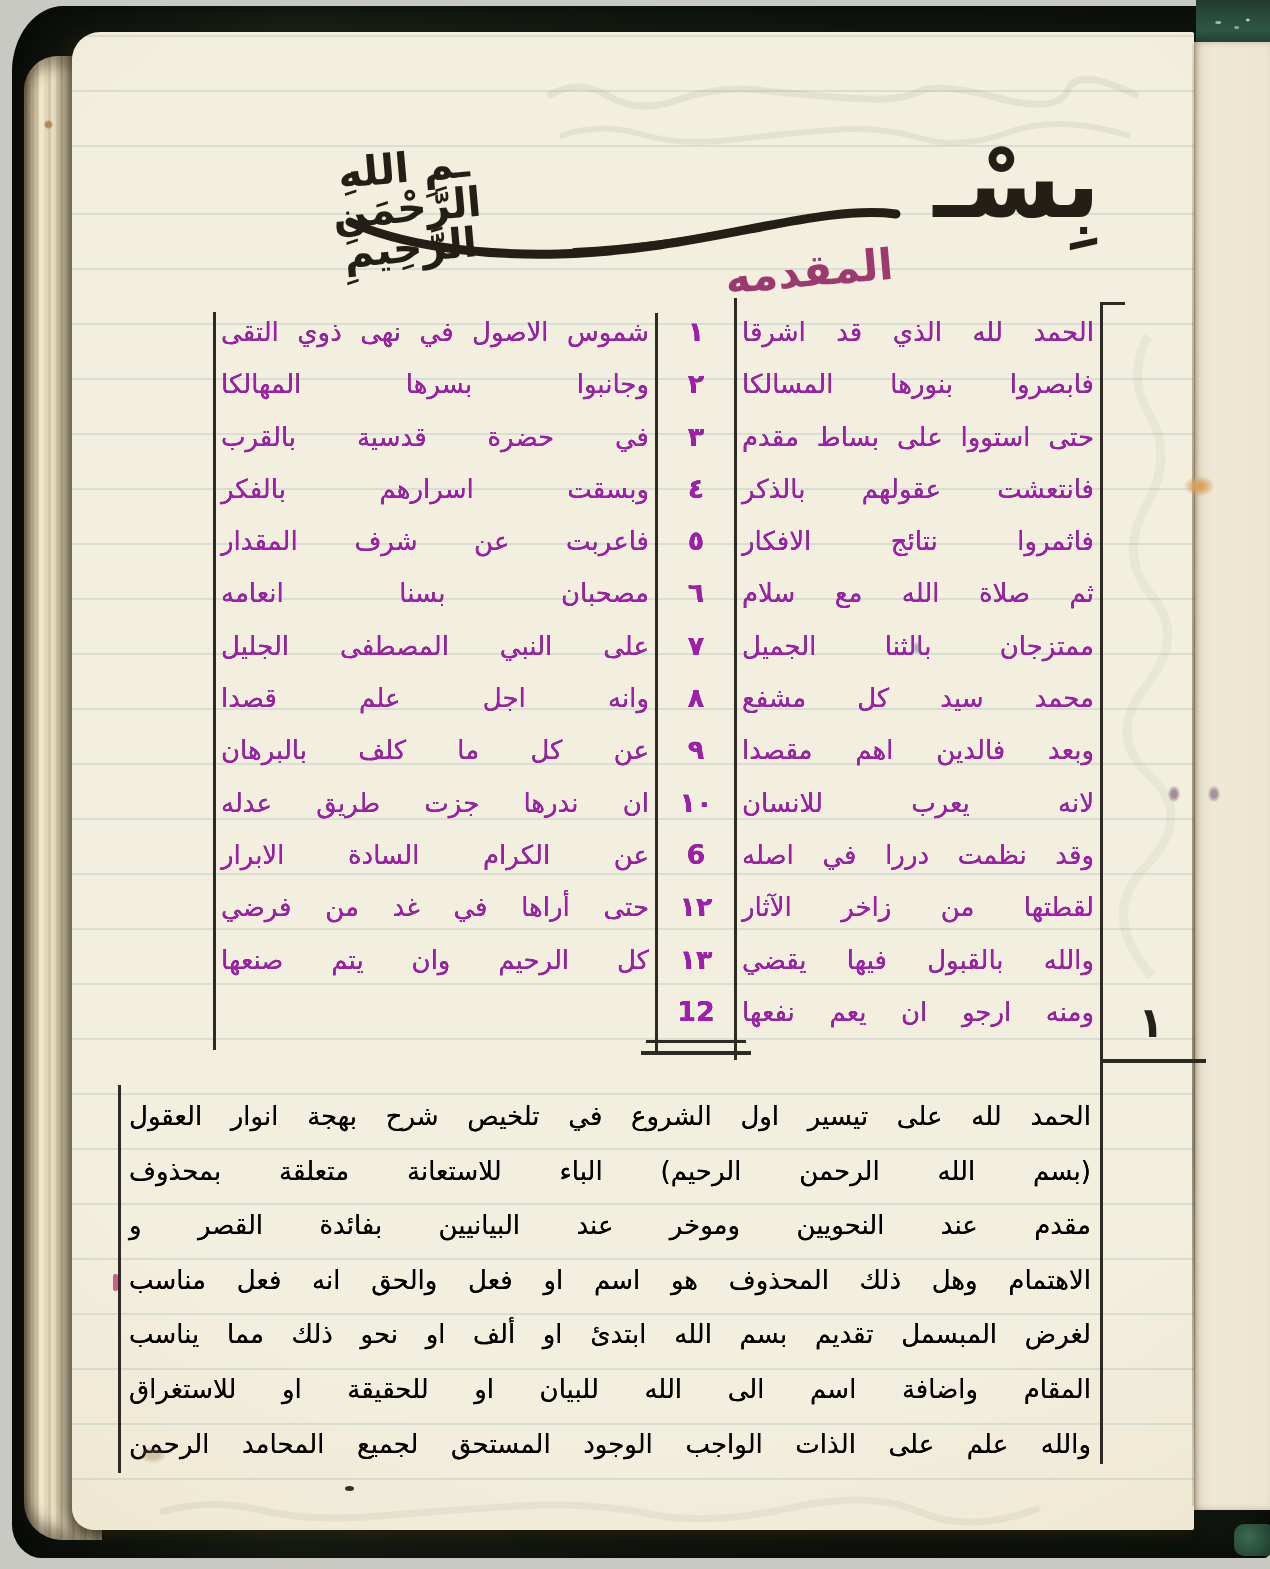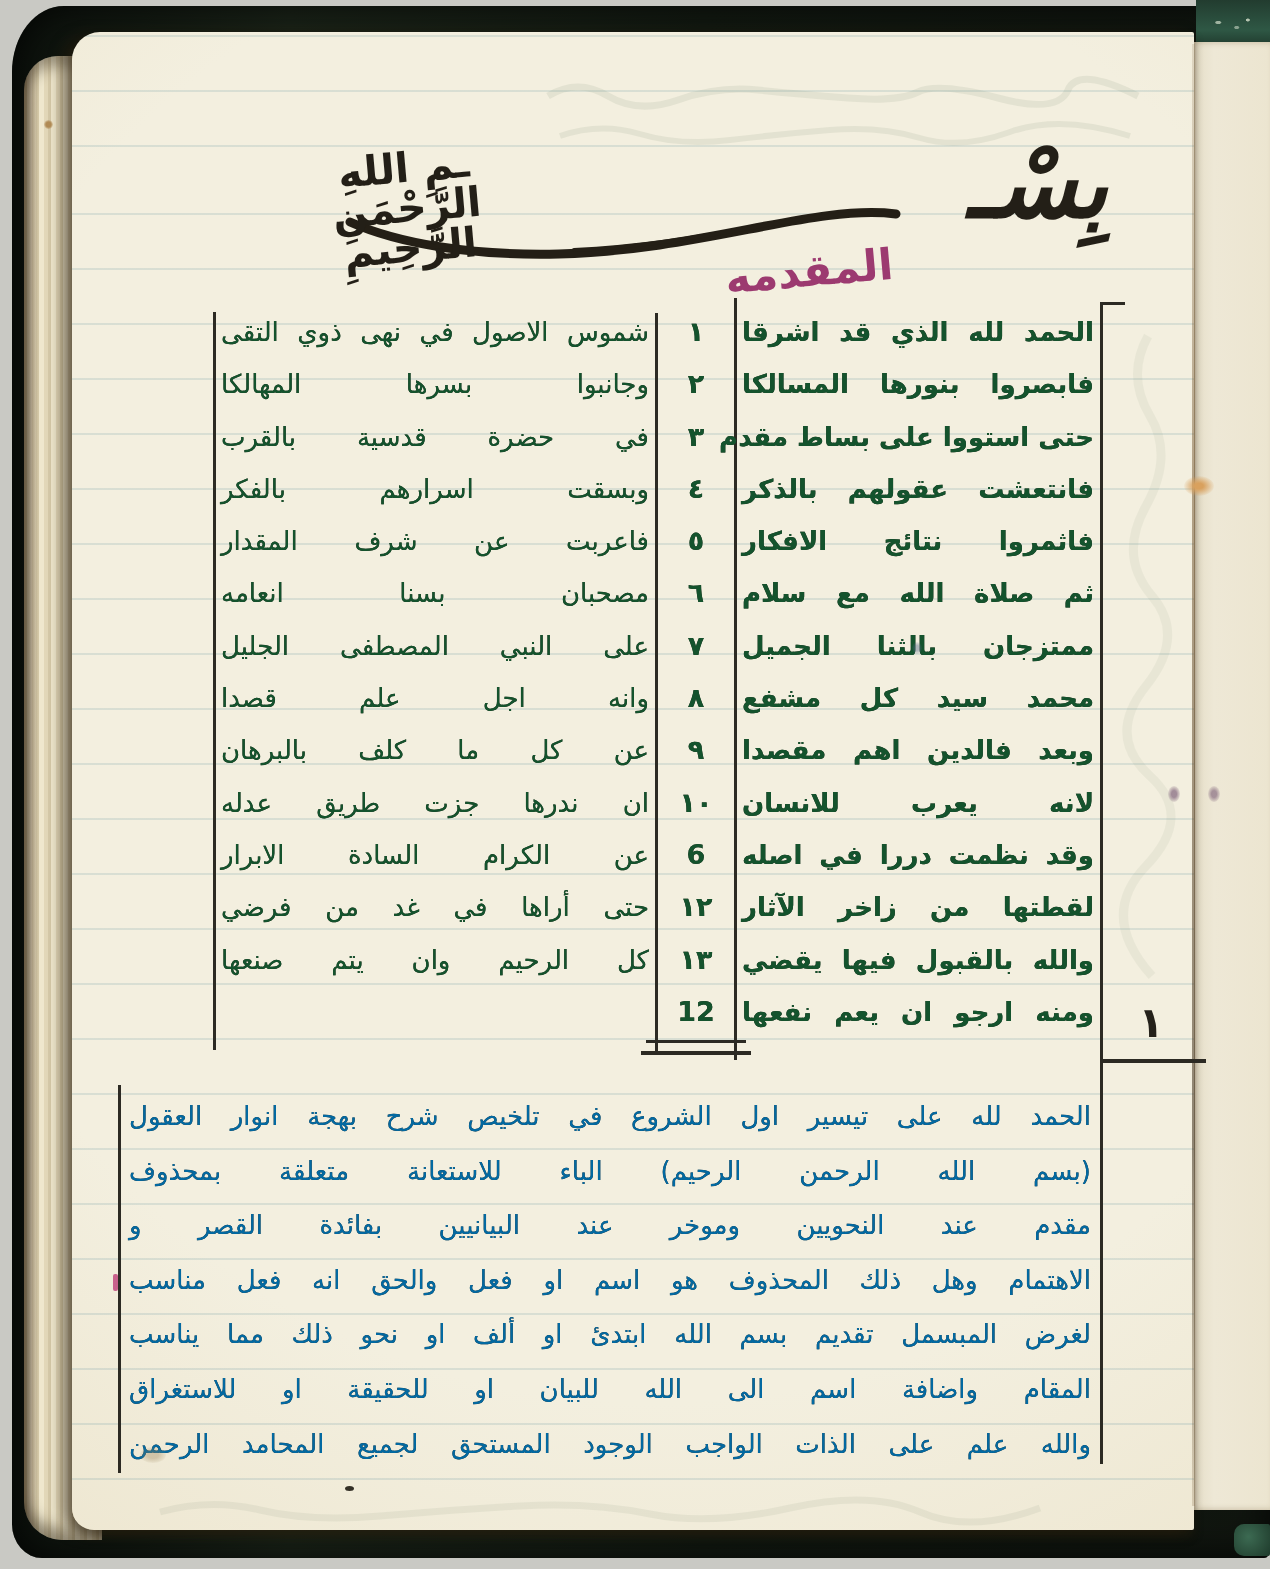--- a/index.html
+++ b/index.html
@@ -59,21 +59,21 @@
   }
   .page::after{ 
     content:"";position:absolute;inset:0;
     background:repeating-linear-gradient(180deg, transparent 0 53px, rgba(120,160,168,.22) 53px 55px);
     background-position:0 128px;
     border-radius:inherit;
     pointer-events:none;
   }
   
   .basmala{position:absolute;left:280px;top:146px;width:832px;height:164px;color:#231f17;}
-  .bas-right{position:absolute;right:4px;top:-18px;font-size:96px;font-weight:bold;letter-spacing:-4px;font-style:italic;}
+  .bas-right{position:absolute;right:12px;top:-18px;font-size:96px;font-weight:bold;letter-spacing:-4px;}
   .bas-swoosh{position:absolute;right:208px;top:52px;width:560px;height:72px;}
   .bas-left{
     position:absolute;left:6px;top:2px;width:242px;
     font-size:41px;font-weight:bold;line-height:.98;text-align:center;
     transform:rotate(-5deg);letter-spacing:-1px;
   }
   .muq-title{
     position:absolute;left:694px;top:246px;width:230px;
     font-size:43px;font-weight:bold;color:#9c3a70;text-align:center;
     transform:rotate(-5deg);letter-spacing:1px;
@@ -91,35 +91,35 @@
   .marker-line{left:1102px;top:1059px;width:104px;height:4px;}
   .crease{
     position:absolute;left:1192px;top:44px;width:3px;height:1462px;
     background:linear-gradient(180deg,rgba(115,85,45,.15),rgba(115,85,45,.5) 30%,rgba(60,45,25,.55) 75%,rgba(115,85,45,.2));
   }
   .margin-marker{
     position:absolute;left:1126px;top:998px;width:50px;
     font-size:42px;color:#24211a;text-align:center;font-weight:bold;
   }
   
-  .col{position:absolute;top:306px;color:#14532d;}
-  .col-first{left:742px;width:352px;font-weight:bold;}
+  .col{position:absolute;top:306px;color:#a21caf;}
+  .col-first{left:742px;width:352px;}
   .col-num{left:660px;width:72px;text-align:center;}
   .col-second{left:221px;width:428px;}
   .vrow{
     height:52.3px;line-height:52.3px;white-space:nowrap;
     font-size:26px;
     text-align:justify;text-align-last:justify;
     overflow:visible;
     text-shadow:0 0 .5px #2a261e;
   }
   .col-num .vrow{font-size:27px;text-align:center;text-align-last:center;font-weight:bold;}
   
   .prose{
-    position:absolute;left:129px;top:1089px;width:962px;color:#0369a1;
+    position:absolute;left:129px;top:1089px;width:962px;color:#000000;
   }
   .pline{
     height:54.6px;line-height:54.6px;white-space:nowrap;
     font-size:26px;text-align:justify;text-align-last:justify;
     text-shadow:0 0 .5px #29251d;
   }
   
   .stain{position:absolute;border-radius:50%;pointer-events:none;}
   .stain-orange{left:1184px;top:476px;width:30px;height:20px;background:radial-gradient(ellipse,#d9a15e 20%,rgba(217,161,94,0) 75%);}
   .blotA{left:1168px;top:786px;width:12px;height:16px;background:radial-gradient(ellipse,rgba(95,60,95,.55) 30%,rgba(95,60,95,0) 80%);}

